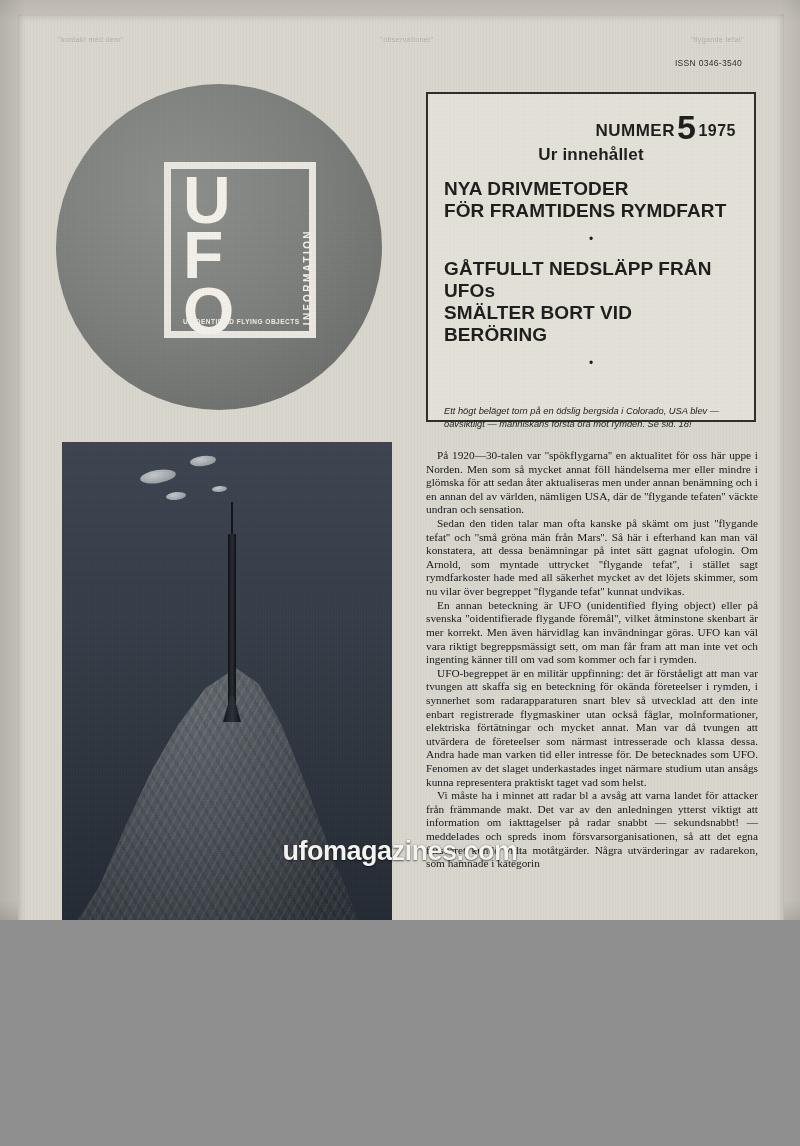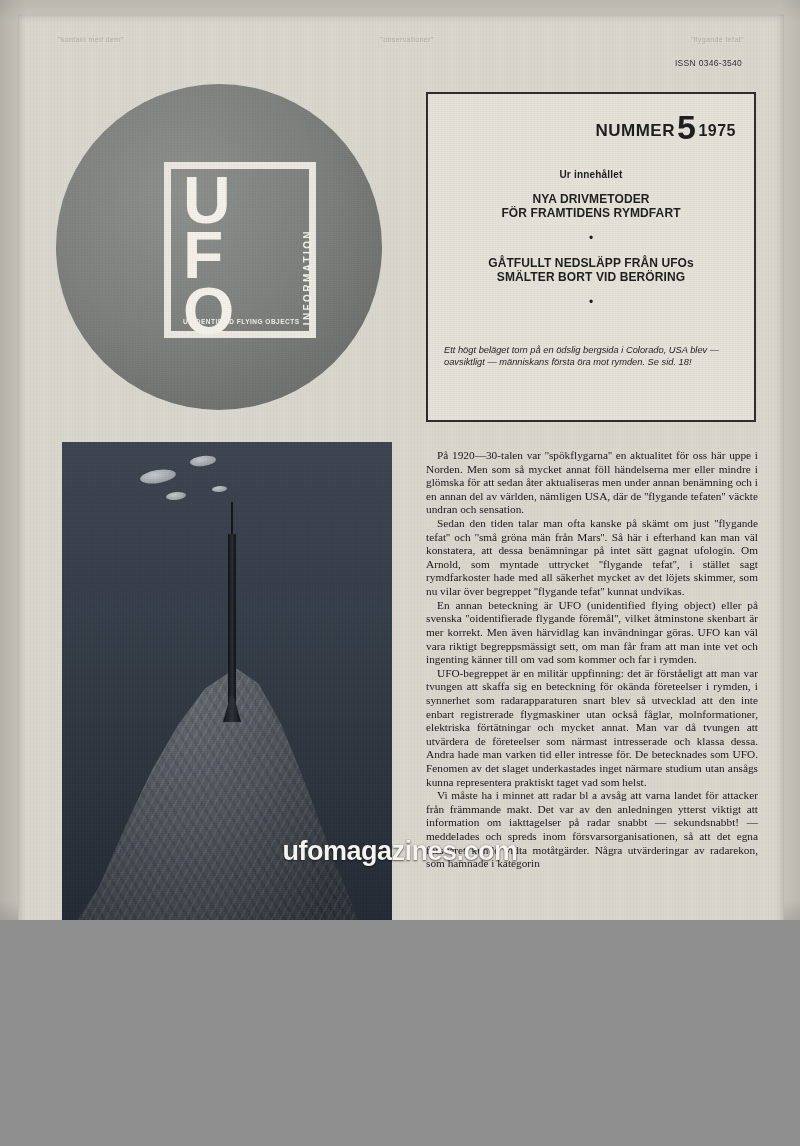--- a/index.html
+++ b/index.html
@@ -157,28 +157,27 @@
   .nummer-line .big {
     font-size: 34px;
     line-height: .8;
     vertical-align: -3px;
     margin: 0 2px;
   }
   .nummer-line .yr { font-size: 16px; }
   .ur {
     text-align: center;
     font-weight: bold;
-    font-size: 10px;
-    margin-top: 28px;
+    font-size: 17px;
+    margin-top: 4px;
     letter-spacing: .2px;
   }
   .item {
-    text-align: center;
-    font-weight: bold;
-    font-size: 12px;
+    font-weight: bold;
+    font-size: 19px;
     line-height: 1.16;
     margin-top: 13px;
     letter-spacing: .1px;
   }
   .dot {
     text-align: center;
     font-size: 12px;
     line-height: 1;
     margin-top: 11px;
     color: #1d1d1b;

